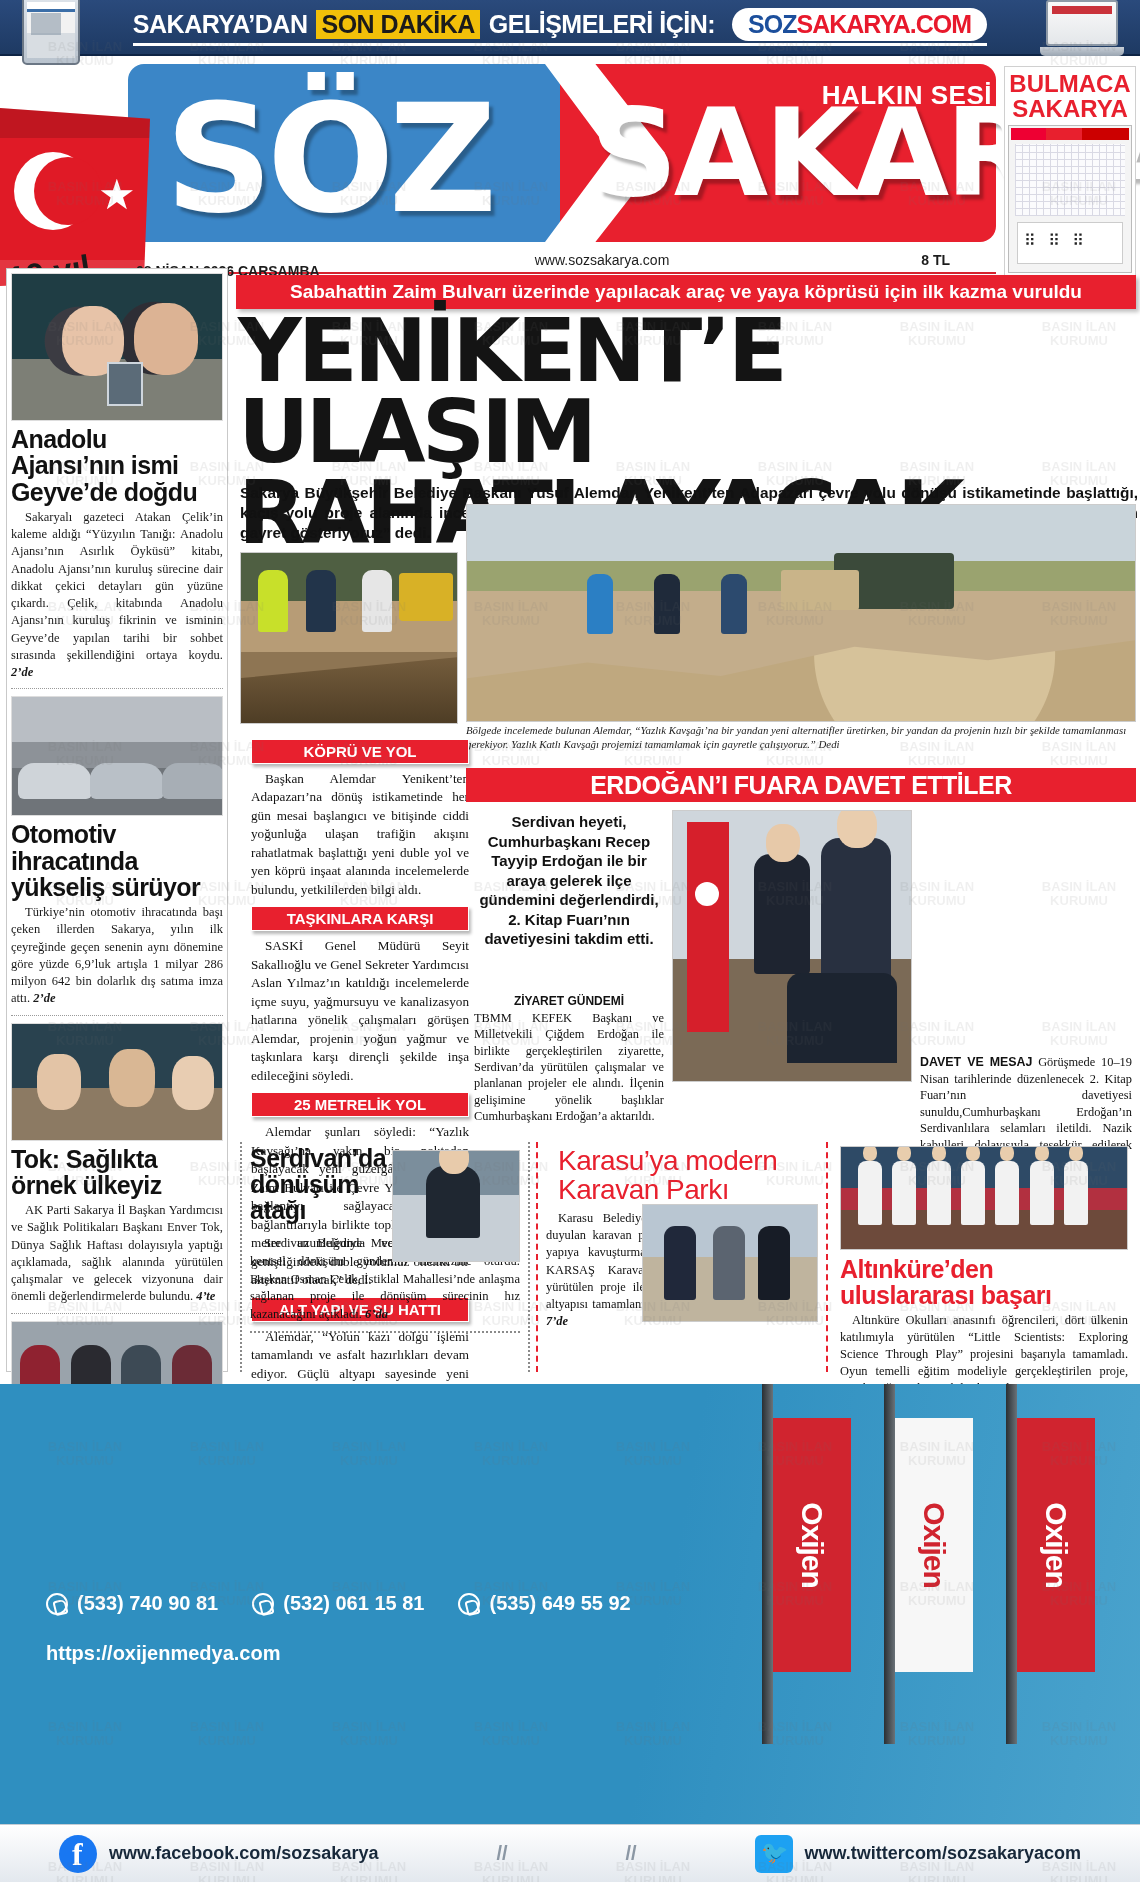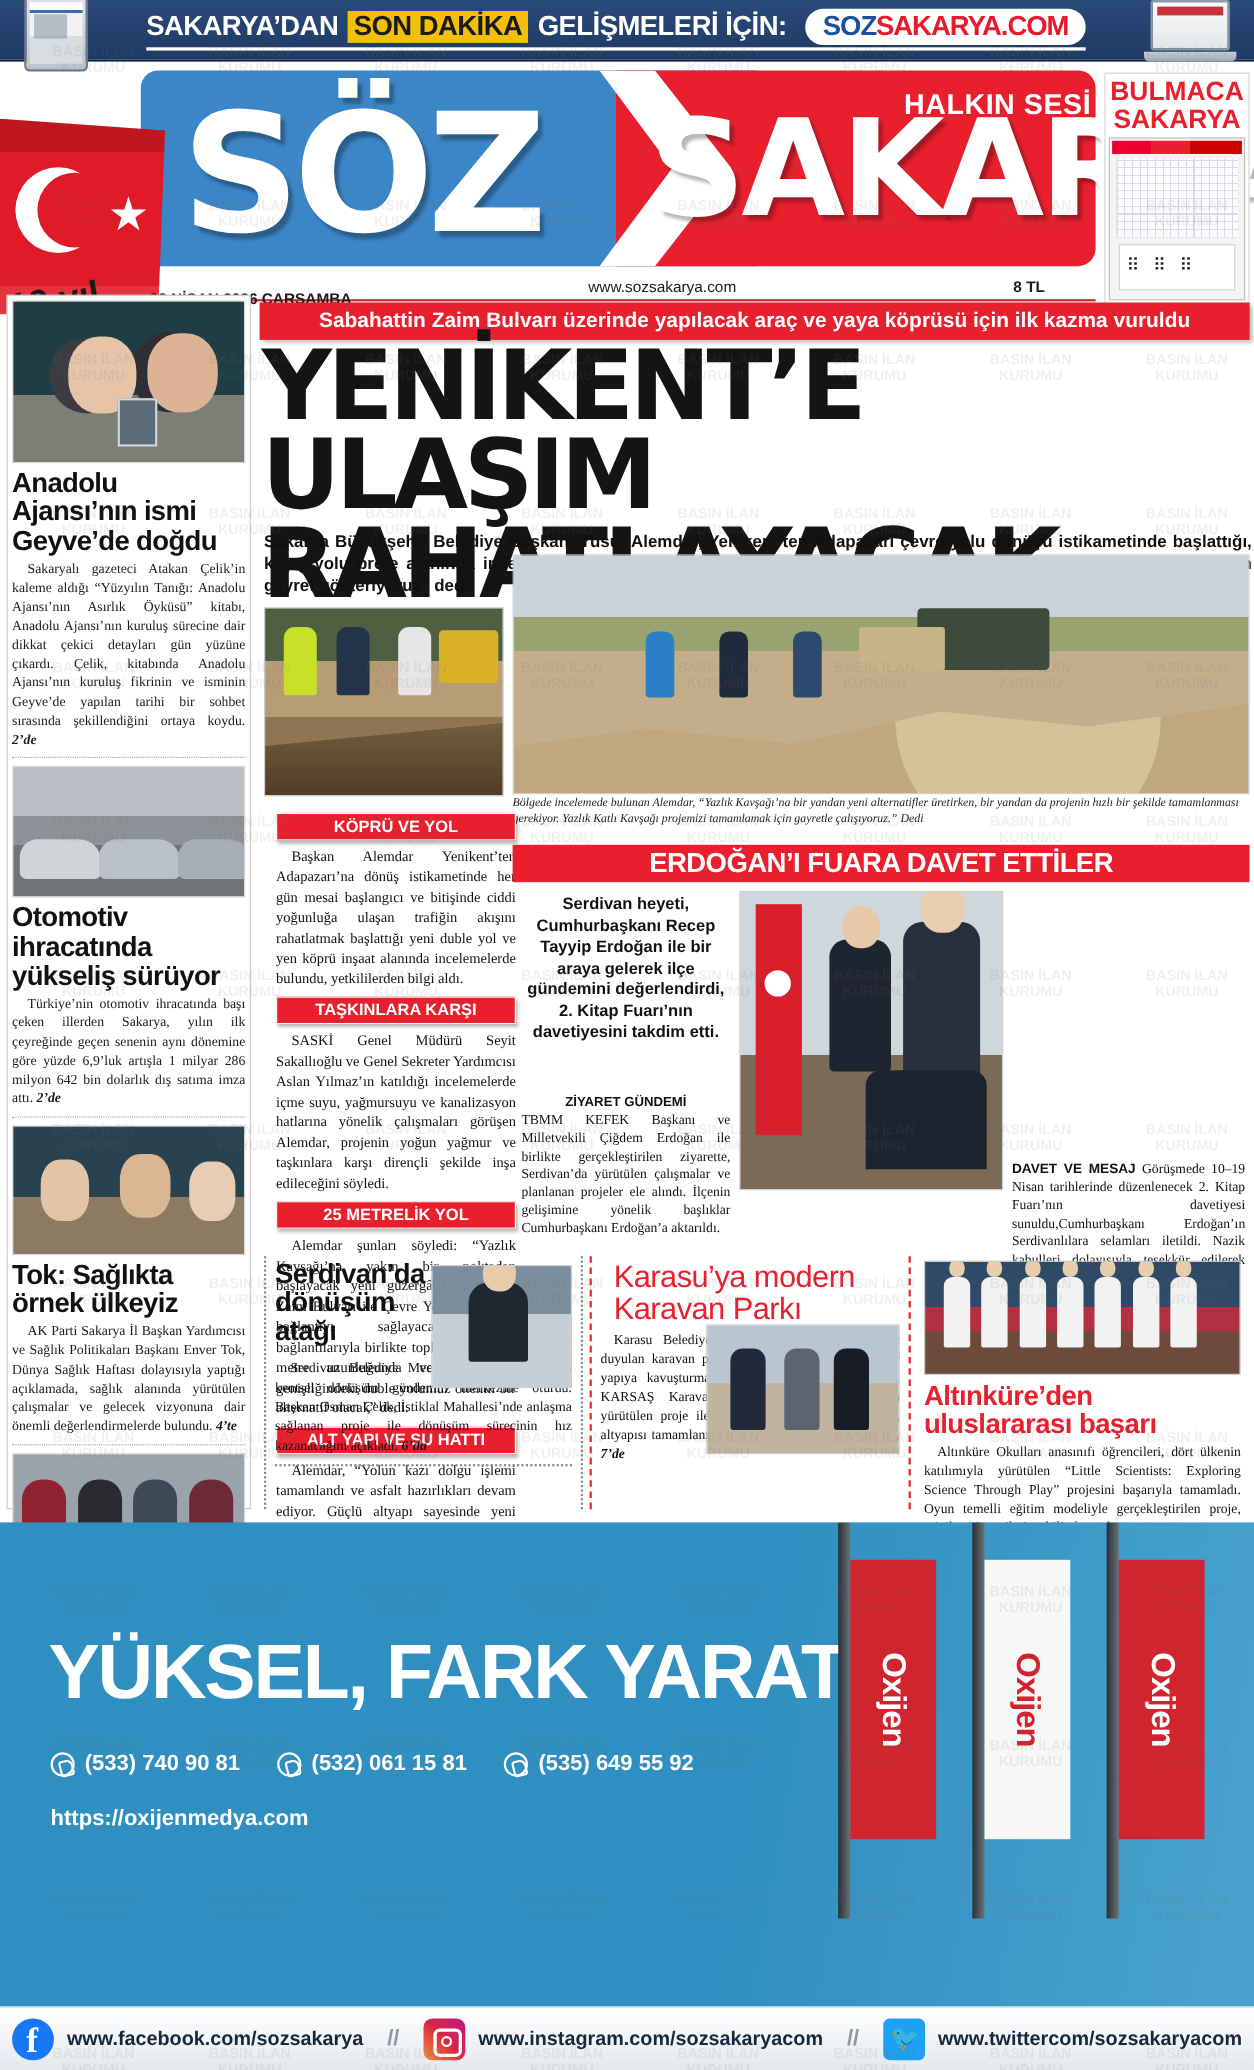--- a/index.html
+++ b/index.html
@@ -766,21 +766,20 @@
       <div class="kid" style="left:78%"></div>
     </div>
     <div class="h">
       <div>Altınküre’den</div>
       <div>uluslararası başarı</div>
     </div>
     <div class="b"><span>Altınküre Okulları anasınıfı öğrencileri, dört ülkenin katılımıyla yürütülen “Little Scientists: Exploring Science Through Play” projesini başarıyla tamamladı. Oyun temelli eğitim modeliyle gerçekleştirilen proje, minik öğrencilerin bilimle erken yaşta tanışmasını sağladı.</span> <i>7’de</i></div>
   </div>
 
   <div class="bigad">
-    <div class="slogan">YÜKSEL, FARK YARAT</div>
     <div class="phones">
       <span>
           <i class="ring"></i>
           <b>(533) 740 90 81</b>
         </span>
       <span>
           <i class="ring"></i>
           <b>(532) 061 15 81</b>
         </span>
       <span>
@@ -803,24 +802,20 @@
         <span class="w">Oxijen</span>
       </div>
   </div>
 
   <div class="footer">
     <div class="item">
       <span class="fi fi-fb"></span>
       <span class="txt">www.facebook.com/sozsakarya</span>
     </div>
     <span class="sep">//</span>
-    <div class="item">
-      <span class="fi fi-ig"></span>
-      <span class="txt">www.instagram.com/sozsakaryacom</span>
-    </div>
     <span class="sep">//</span>
     <div class="item">
       <span class="fi fi-tw"></span>
       <span class="txt">www.twittercom/sozsakaryacom</span>
     </div>
   </div>
 
   <div class="wm" id="wm">
       <span style="left: 30px; top: 40px; white-space: pre;">BASIN İLAN
 KURUMU</span>

